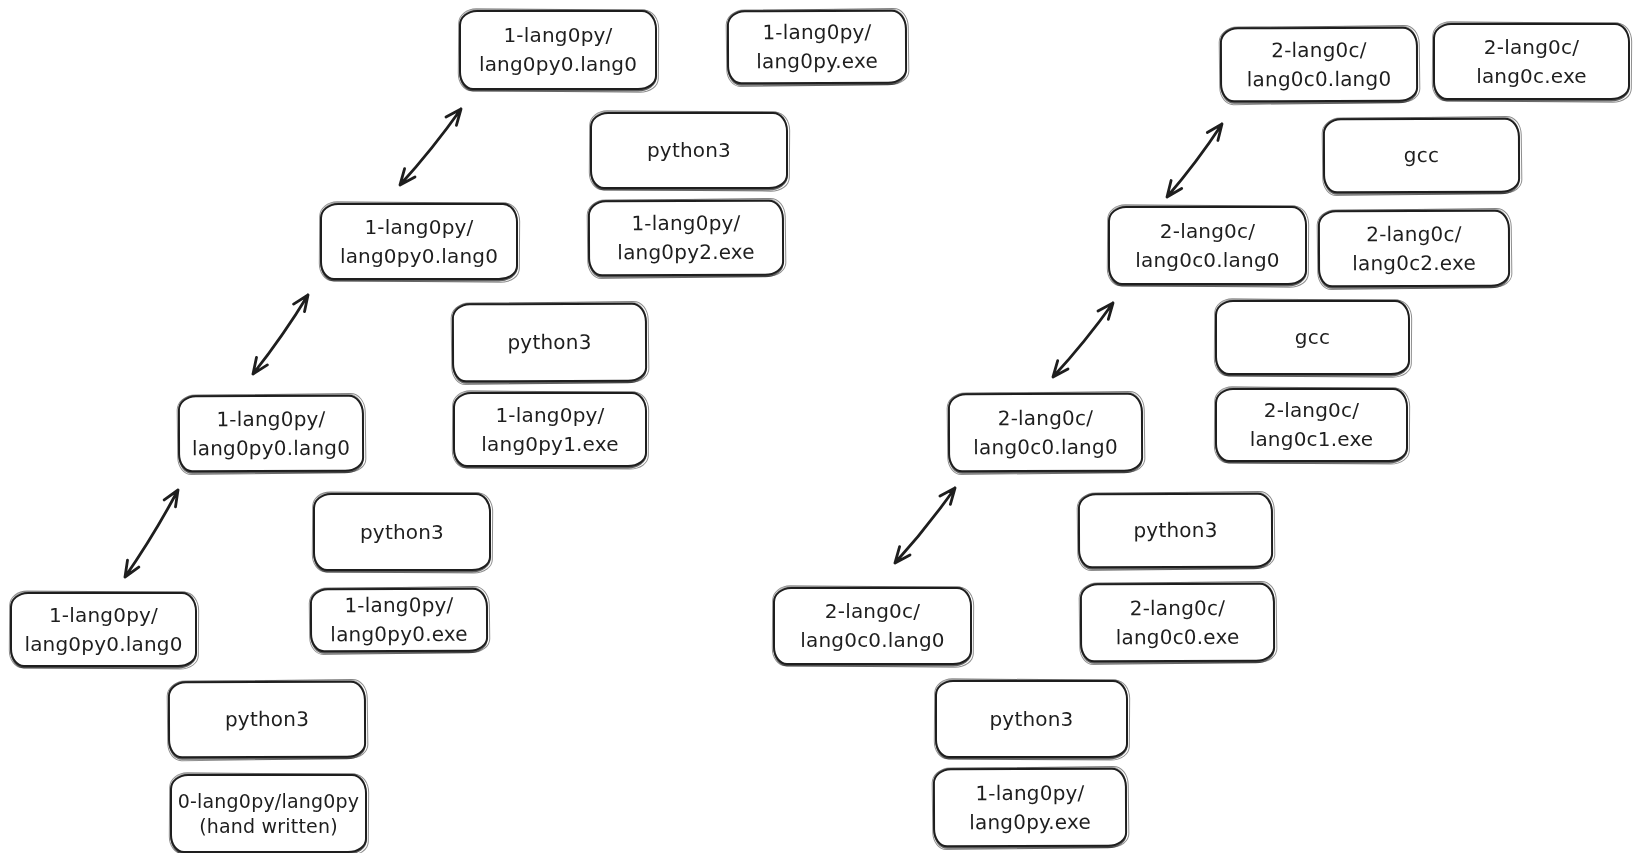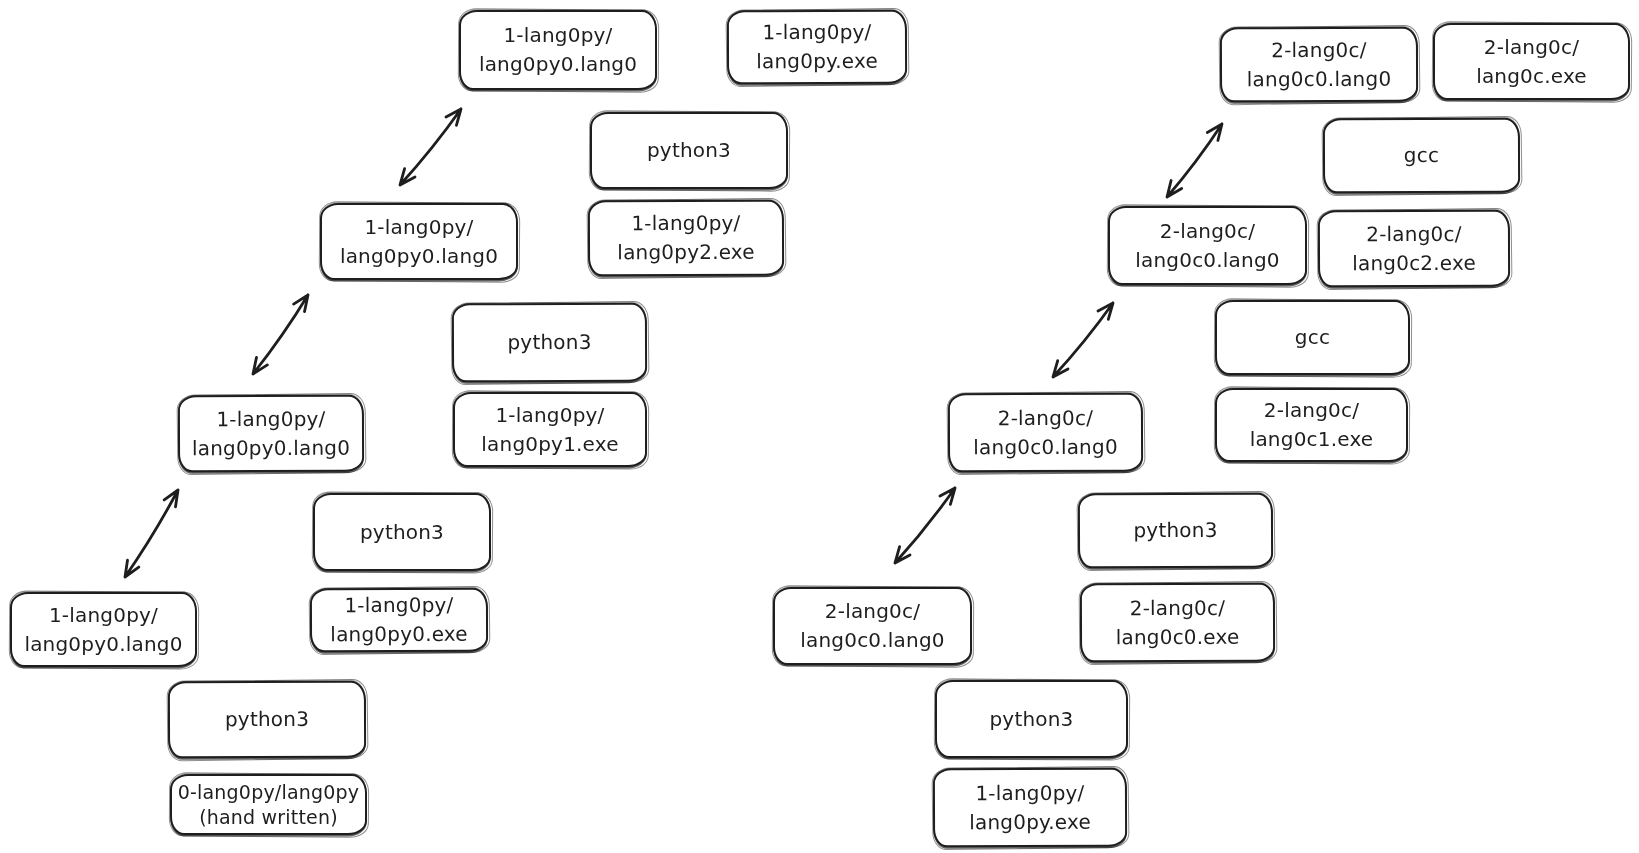--- a/index.html
+++ b/index.html
@@ -113,21 +113,21 @@
       <div class="node-line">1-lang0py/</div>
       <div class="node-line">lang0py0.exe</div>
     </div>
     <div class="node" style="left: 10px; top: 592px; width: 187px; height: 75px;">
       <div class="node-line">1-lang0py/</div>
       <div class="node-line">lang0py0.lang0</div>
     </div>
     <div class="node" style="left: 168px; top: 681px; width: 198px; height: 77px;">
       <div class="node-line">python3</div>
     </div>
-    <div class="node small" style="left: 170px; top: 774px; width: 197px; height: 61px;">
+    <div class="node small" style="left: 170px; top: 774px; width: 197px; height: 79px;">
       <div class="node-line">0-lang0py/lang0py</div>
       <div class="node-line">(hand written)</div>
     </div>
     <div class="node" style="left: 1220px; top: 27px; width: 198px; height: 75px;">
       <div class="node-line">2-lang0c/</div>
       <div class="node-line">lang0c0.lang0</div>
     </div>
     <div class="node" style="left: 1433px; top: 23px; width: 197px; height: 77px;">
       <div class="node-line">2-lang0c/</div>
       <div class="node-line">lang0c.exe</div>

